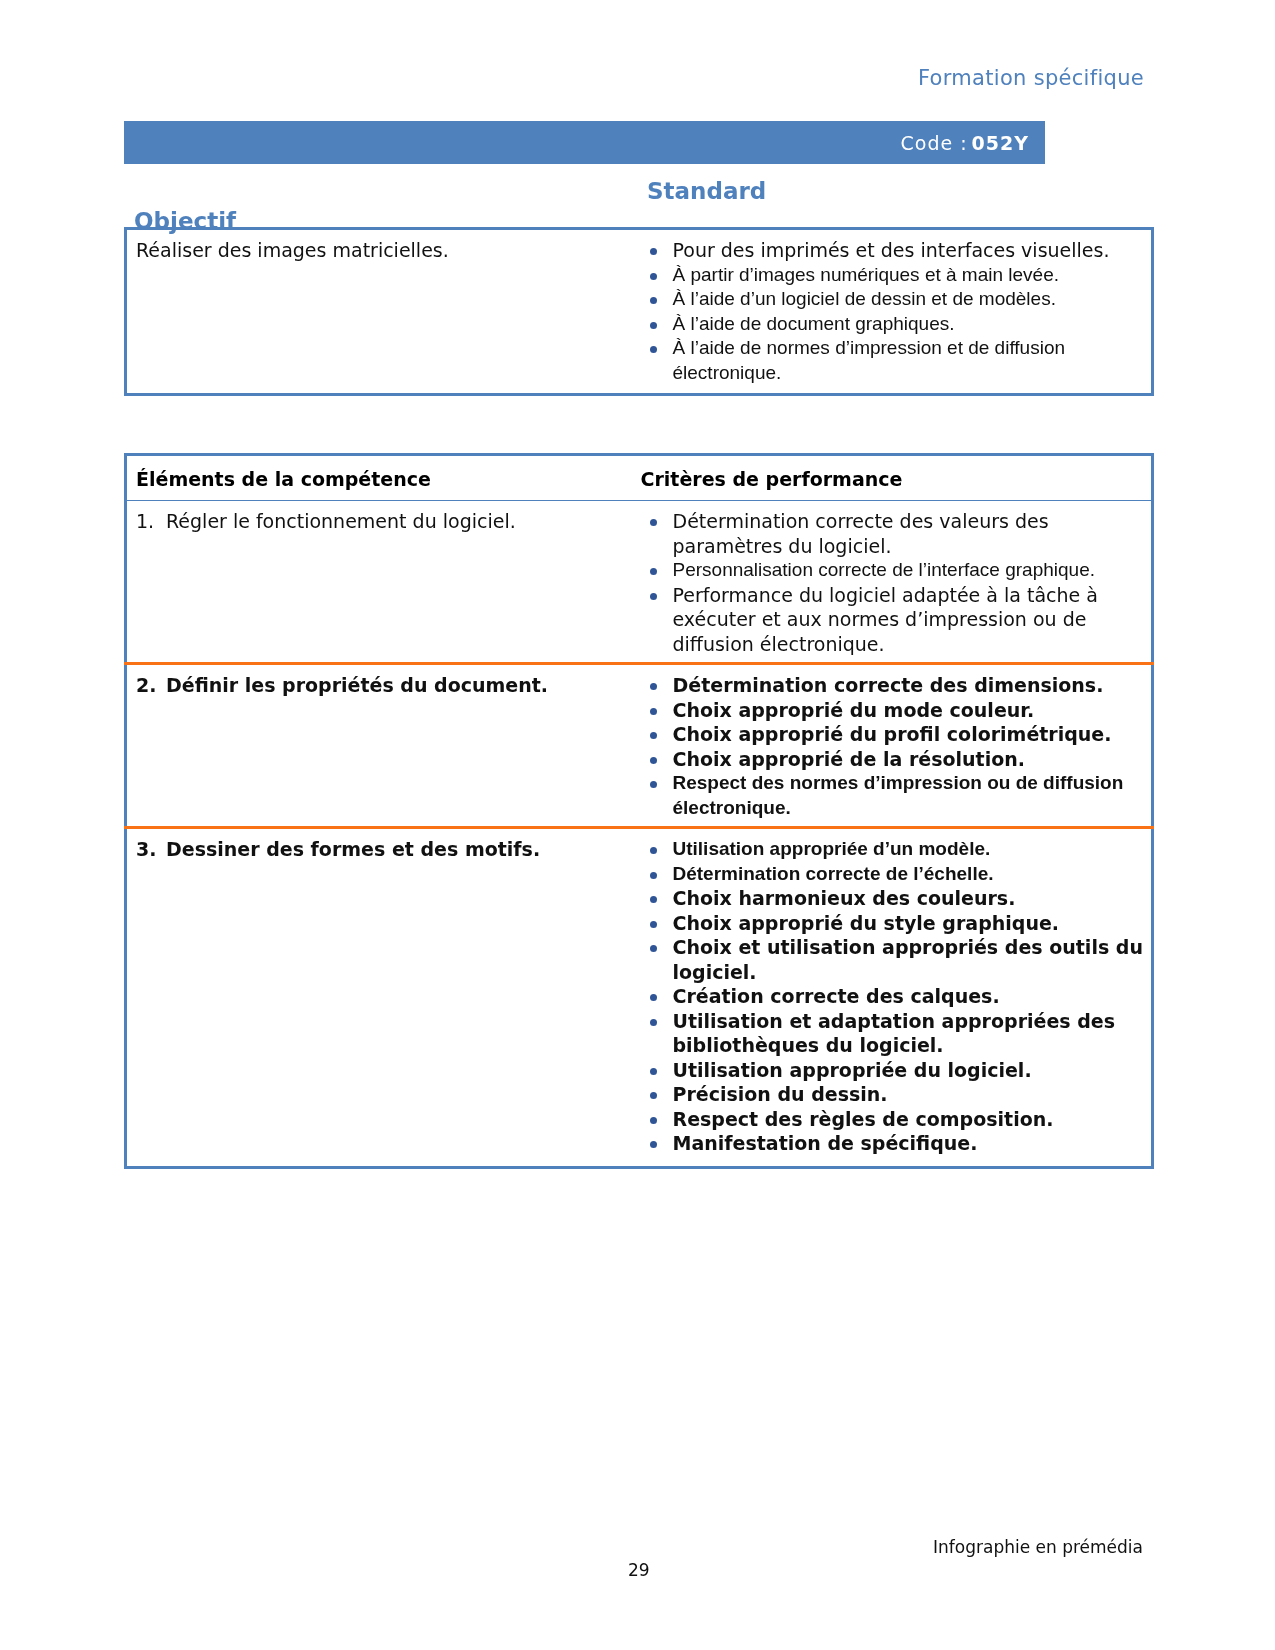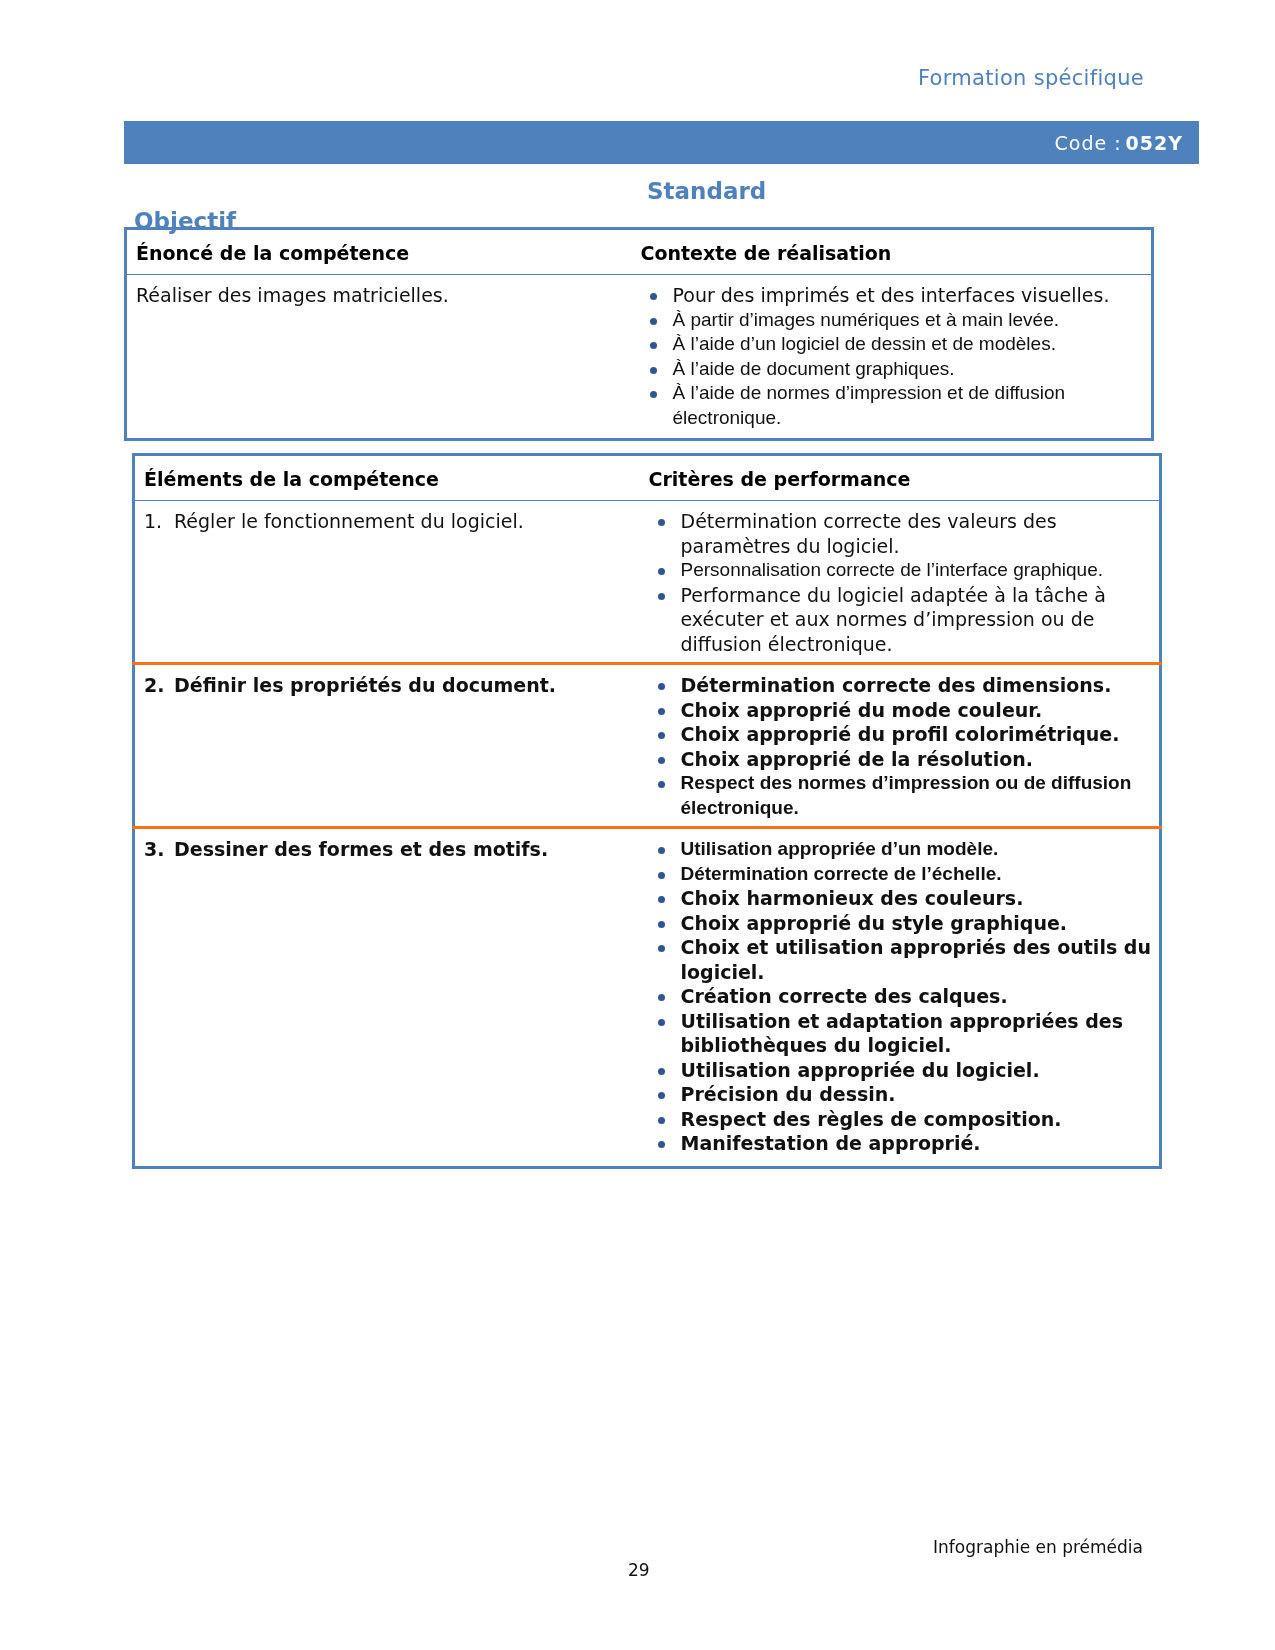--- a/index.html
+++ b/index.html
@@ -5,21 +5,21 @@
   html, body { margin: 0; padding: 0; background: #ffffff; }
   body {
     width: 1275px; height: 1650px; position: relative; overflow: hidden;
     font-family: "DejaVu Sans", sans-serif; color: #111;
   }
   .running-head {
     position: absolute; right: 131px; top: 66px;
     font-size: 21px; color: #4f81bd; letter-spacing: 0.3px;
   }
   .code-bar {
-    position: absolute; left: 124px; top: 121px; width: 1075px; height: 43px;
+    position: absolute; left: 124px; top: 121px; width: 921px; height: 43px;
     background: #4f81bd; color: #ffffff; box-sizing: border-box;
     display: flex; align-items: center; justify-content: flex-end; padding-right: 16px;
     font-size: 19px; letter-spacing: 1px;
   }
   .code-bar .code-value { margin-left: 4px; font-weight: bold; }
   .col-title {
     position: absolute; top: 178px; font-size: 23px; font-weight: bold; color: #4f81bd;
   }
   .col-title.left { left: 134px; margin-top: 30px; }
   .col-title.right { left: 647px; }
@@ -48,21 +48,21 @@
     position: relative; padding-left: 35px; font-size: 19px; line-height: 24.5px;
   }
   ul.bullets li::before {
     content: ""; position: absolute; left: 12px; top: 10px;
     width: 7px; height: 7px; border-radius: 50%; background: #2f5597;
   }
   .arial { font-family: "Liberation Sans", sans-serif; font-size: 20px; }
   .num { display: inline-block; width: 30px; }
 
   #table1 { top: 227px; }
-  #table2 { top: 453px; margin-left: 8px; }
+  #table2 { top: 453px; }
 
   .footer-title {
     position: absolute; right: 132px; top: 1537px; font-size: 17px; color: #111;
   }
   .page-number {
     position: absolute; left: 628px; top: 1560px; font-size: 17px; color: #111;
   }
 </style>
 </head>
 <body>
@@ -76,24 +76,20 @@
 
 <div class="col-title left">Objectif</div>
 <div class="col-title right">Standard</div>
 
 <table class="comp" id="table1">
   <colgroup>
       <col class="c1">
       <col class="c2">
     </colgroup>
   <tbody>
-      <tr>
-    <th class="c1">Énoncé de la compétence</th>
-    <th class="c2">Contexte de réalisation</th>
-  </tr>
   <tr class="data-row">
     <td class="c1">Réaliser des images matricielles.</td>
     <td class="c2" style="padding-bottom:8px;">
       <ul class="bullets">
         <li>Pour des imprimés et des interfaces visuelles.</li>
         <li class="arial">À partir d’images numériques et à main levée.</li>
         <li class="arial">À l’aide d’un logiciel de dessin et de modèles.</li>
         <li class="arial">À l’aide de document graphiques.</li>
         <li class="arial">À l’aide de normes d’impression et de diffusion électronique.</li>
       </ul>
@@ -150,21 +146,21 @@
         <li class="arial">Utilisation appropriée d’un modèle.</li>
         <li class="arial">Détermination correcte de l’échelle.</li>
         <li>Choix harmonieux des couleurs.</li>
         <li>Choix approprié du style graphique.</li>
         <li>Choix et utilisation appropriés des outils du logiciel.</li>
         <li>Création correcte des calques.</li>
         <li>Utilisation et adaptation appropriées des bibliothèques du logiciel.</li>
         <li>Utilisation appropriée du logiciel.</li>
         <li>Précision du dessin.</li>
         <li>Respect des règles de composition.</li>
-        <li>Manifestation de approprié.</li>
+        <li>Manifestation de spécifique.</li>
       </ul>
     </td>
   </tr>
 </tbody>
   </table>
 
 <div class="footer-title">Infographie en prémédia</div>
 <div class="page-number">29</div>
 
 </body></html>

